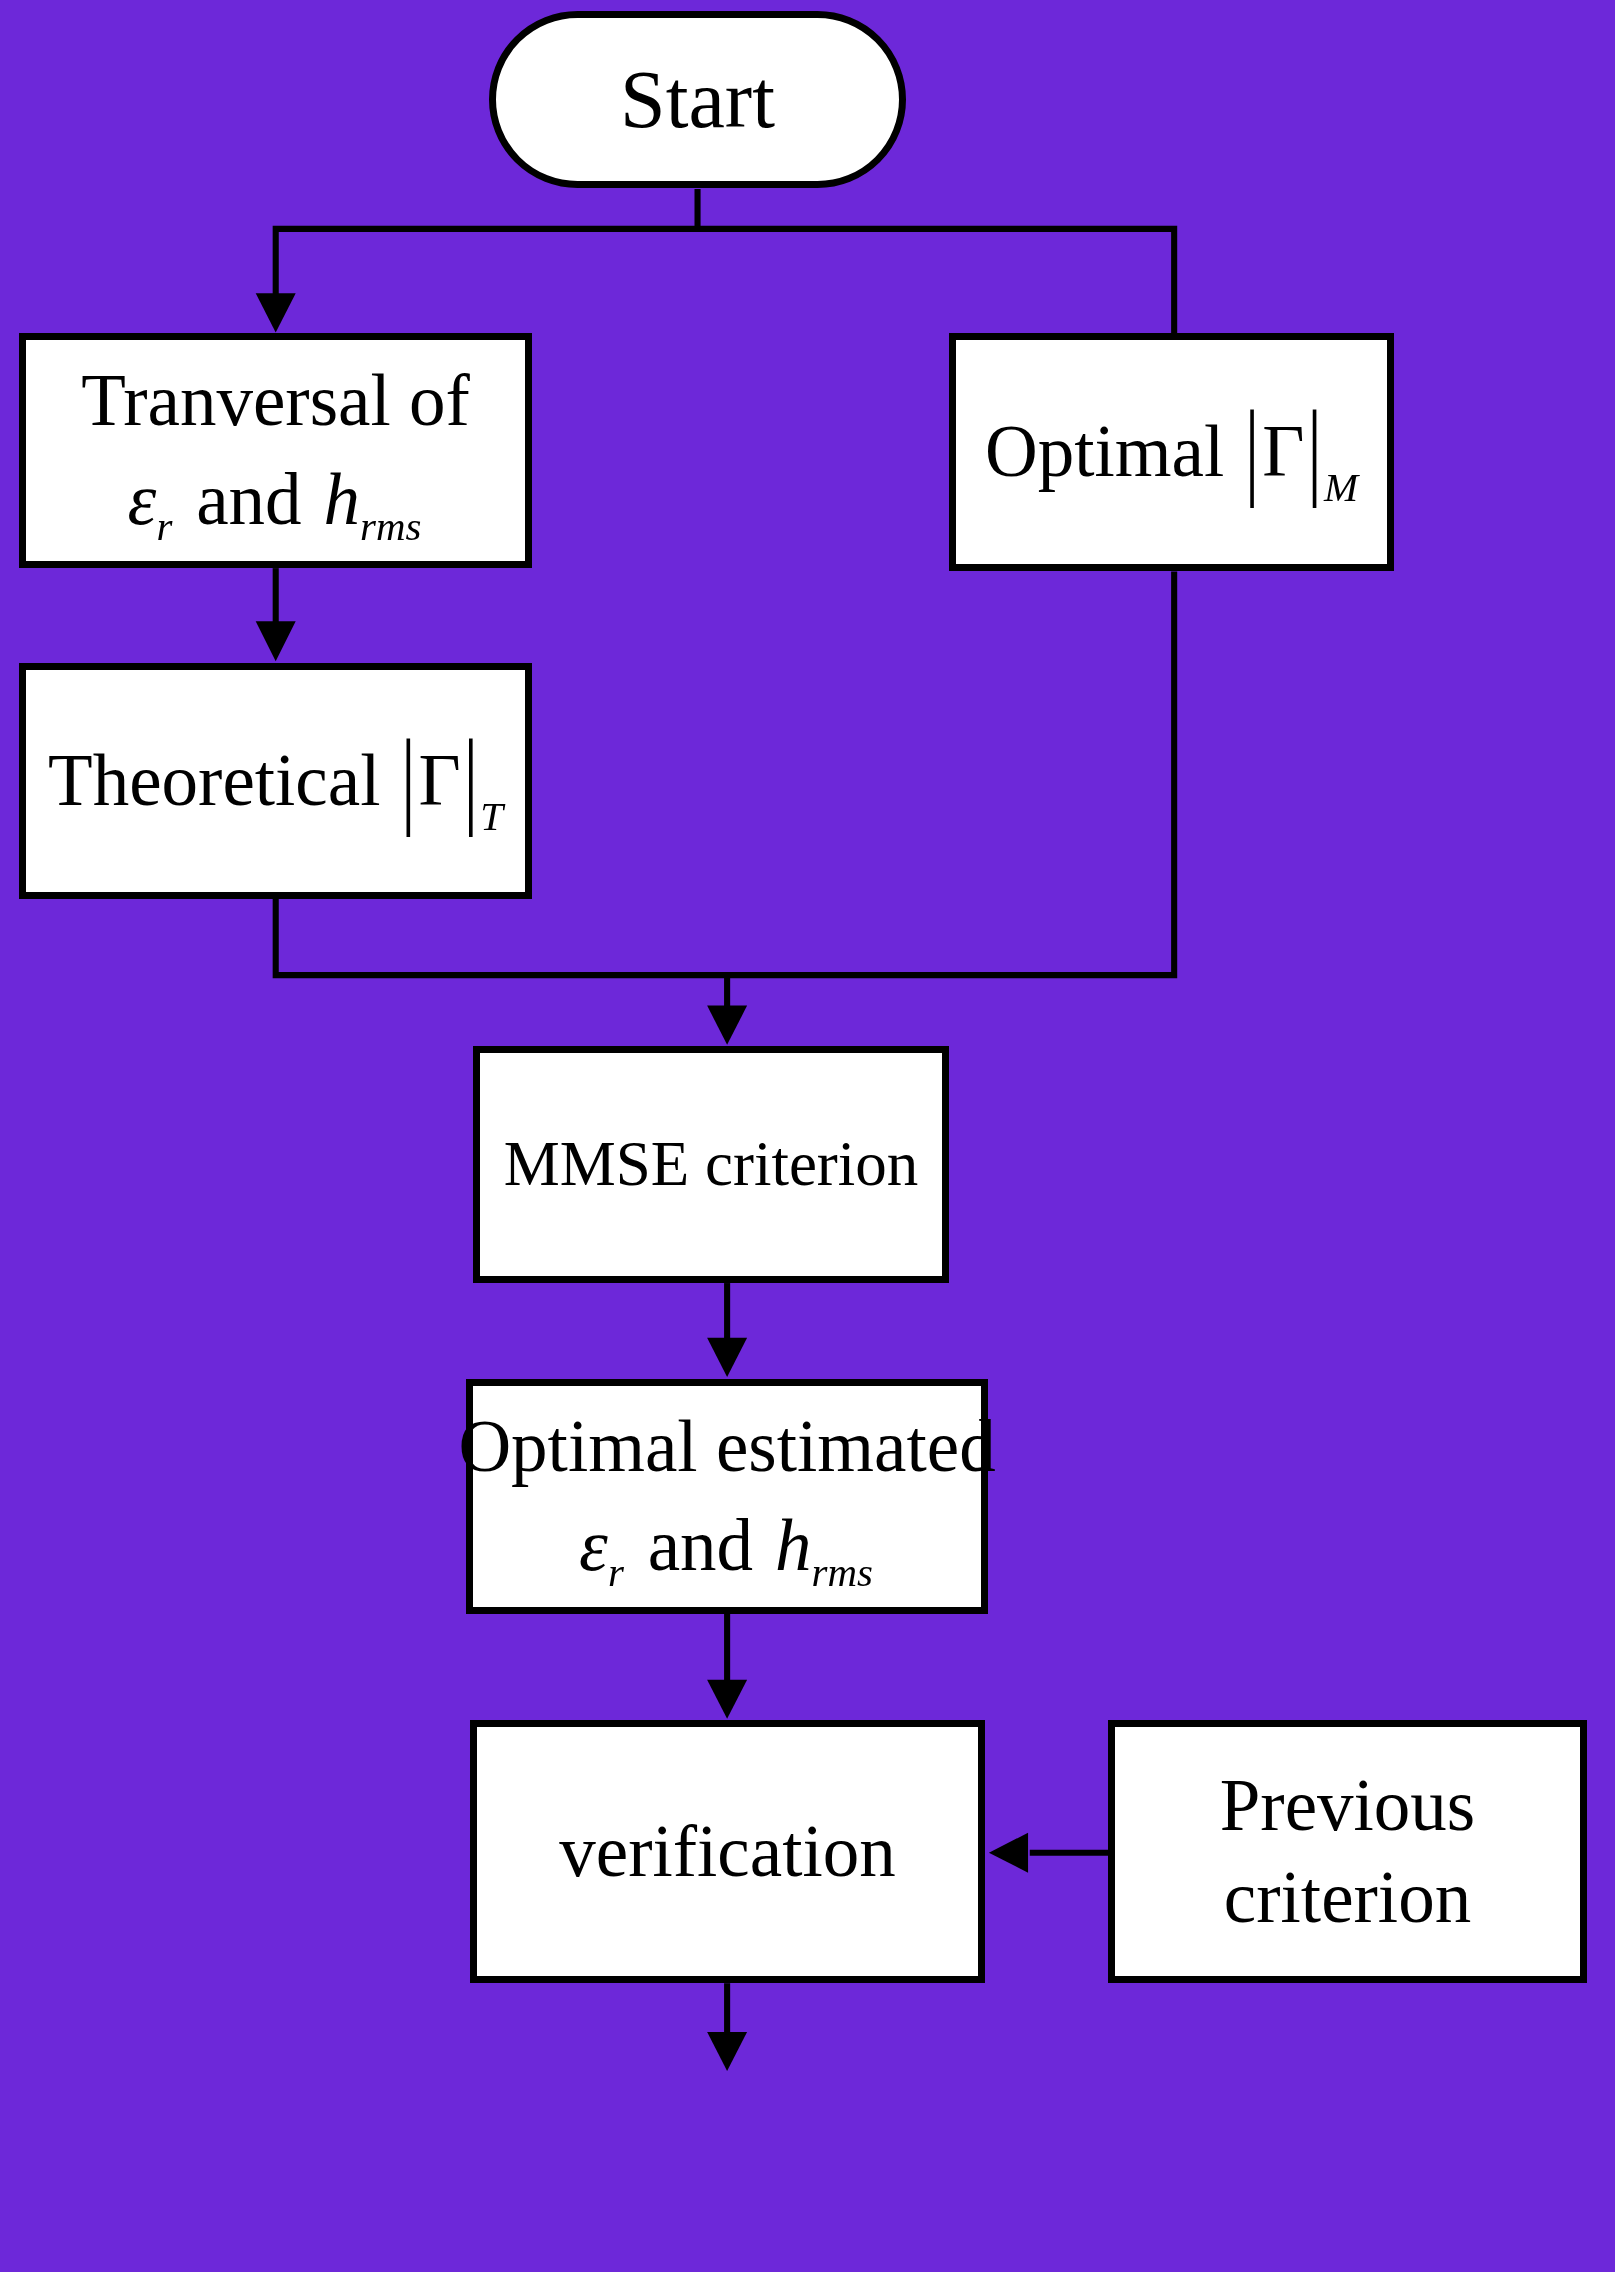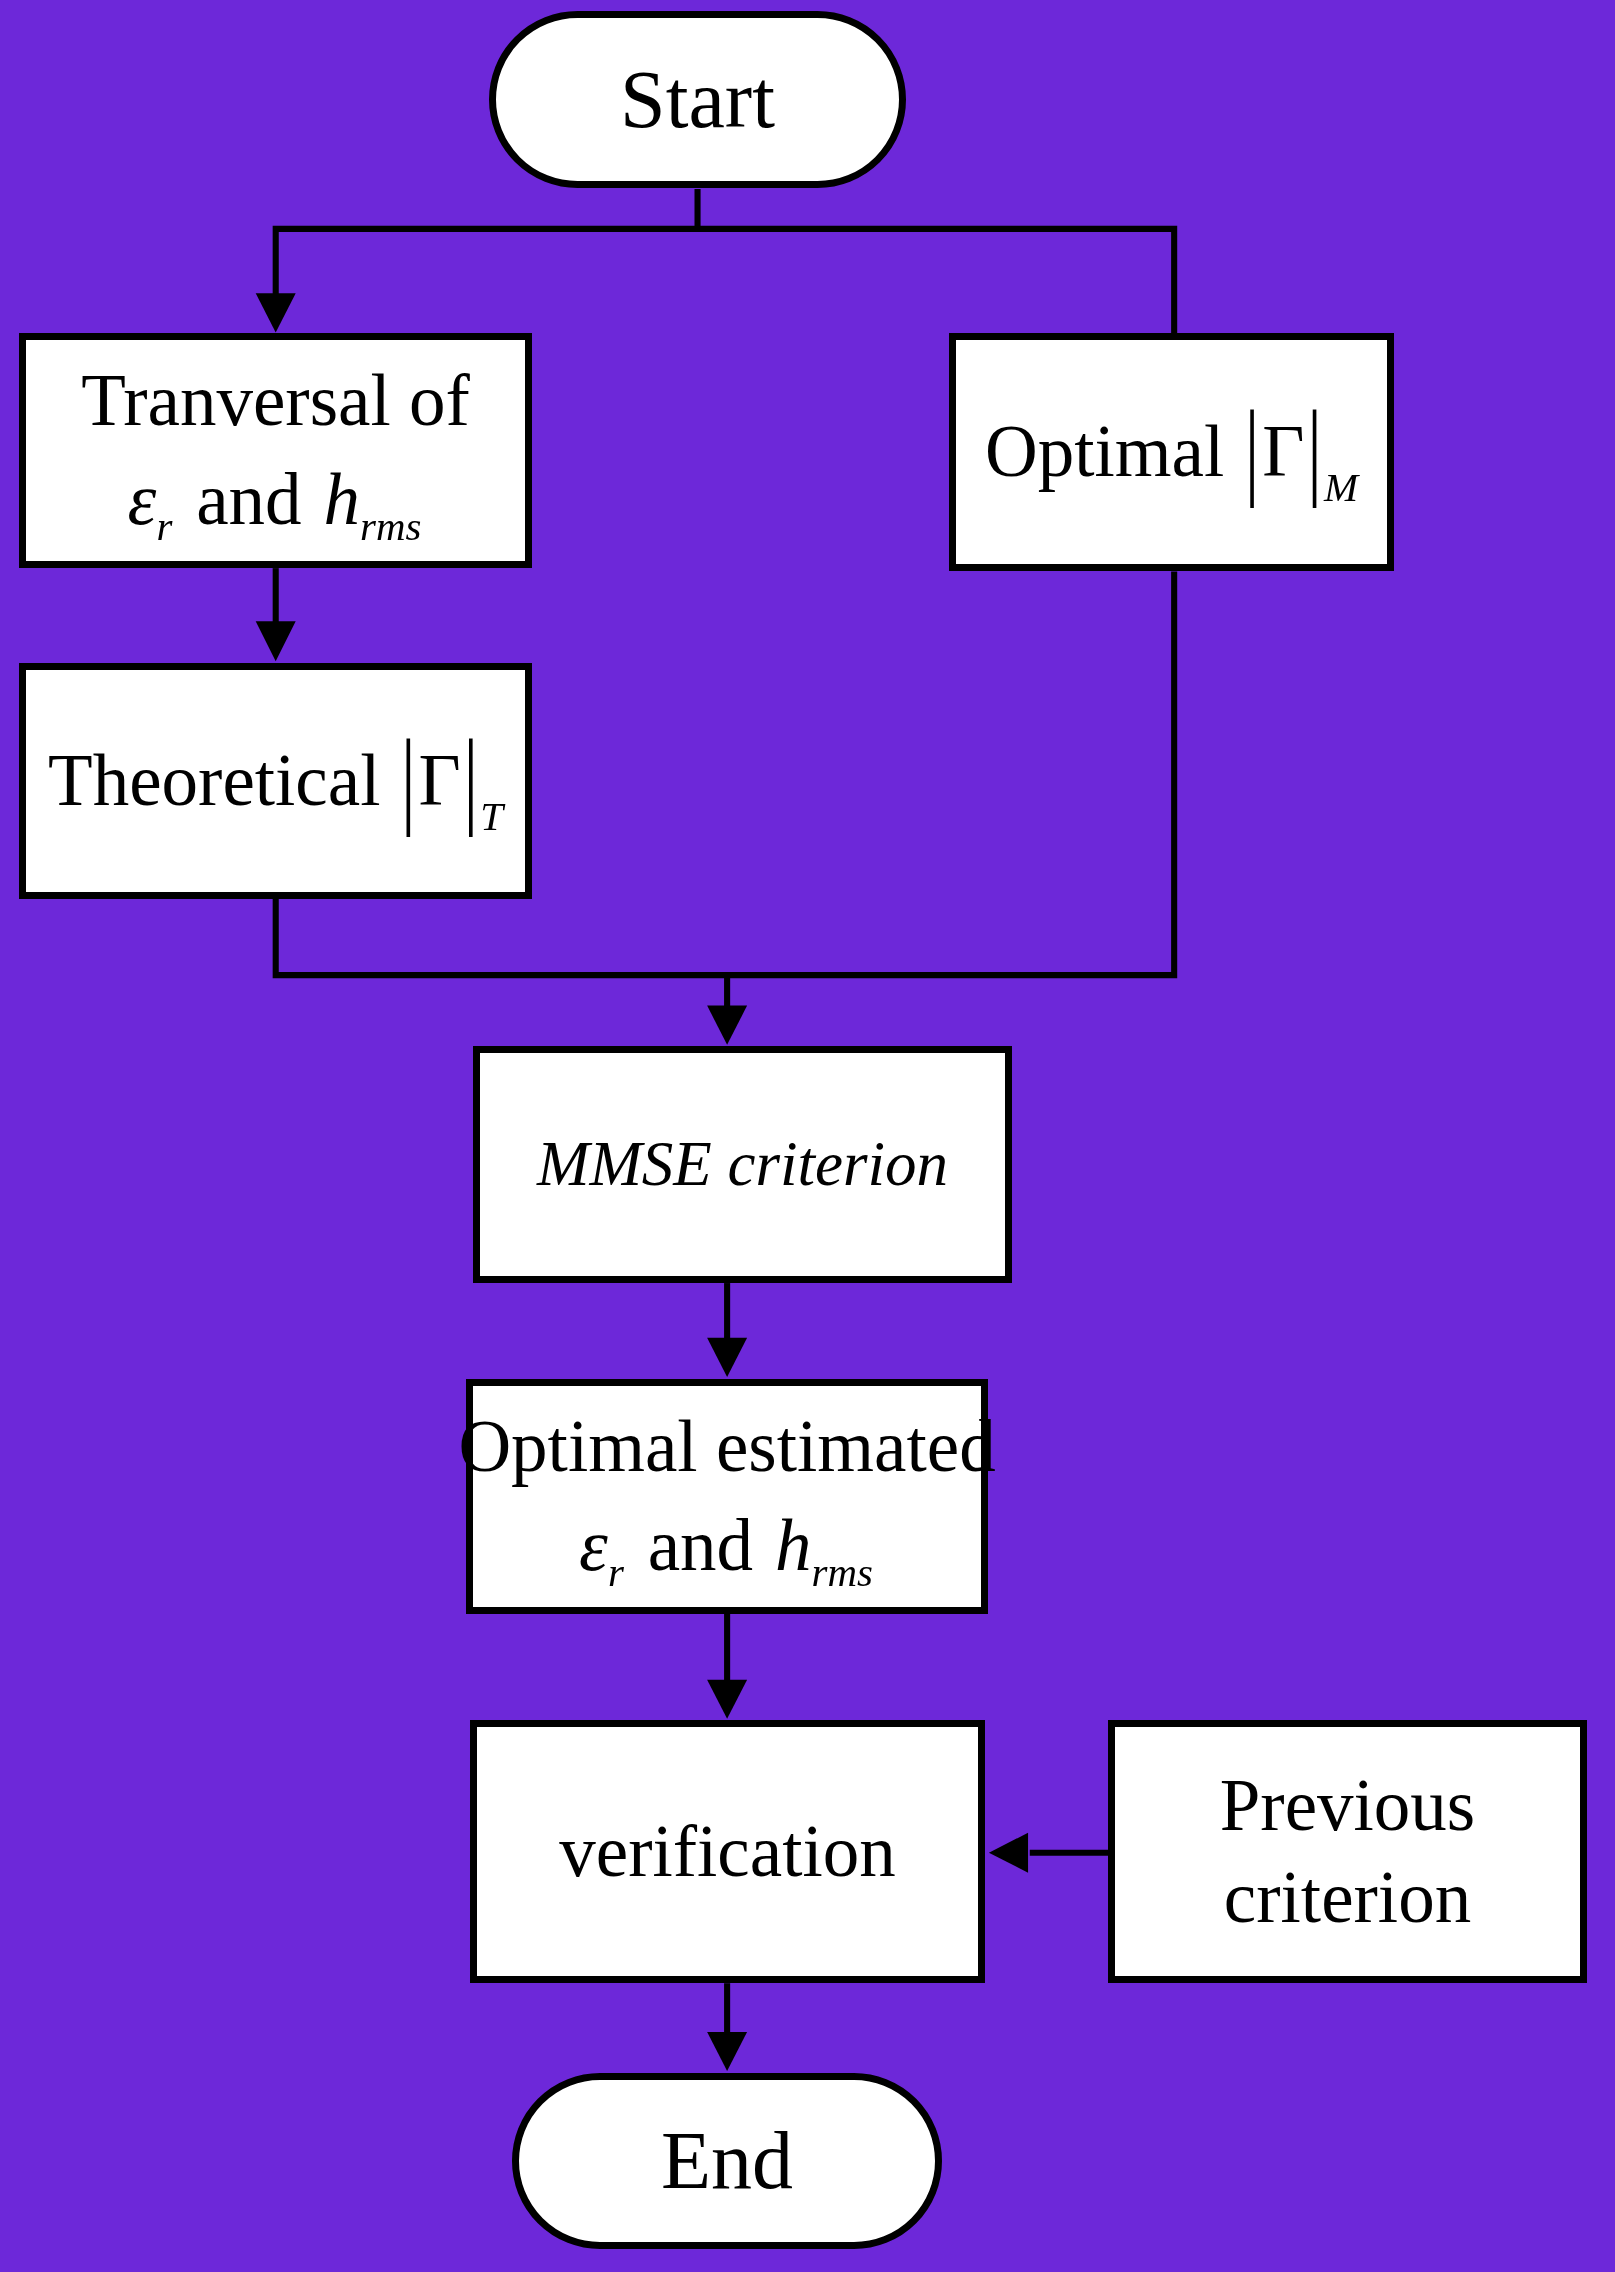--- a/index.html
+++ b/index.html
@@ -83,36 +83,33 @@
   </div>
 
   <div class="node" style="left:949px; top:333px; width:445px; height:238px;">
     <span class="lbl"><span class="prefix">Optimal</span><span class="gbar">|</span><span class="gamma">Γ</span><span class="gbar">|</span><sub class="gsub">M</sub></span>
   </div>
 
   <div class="node" style="left:19px; top:663px; width:513px; height:236px;">
     <span class="lbl"><span class="prefix">Theoretical</span><span class="gbar">|</span><span class="gamma">Γ</span><span class="gbar">|</span><sub class="gsub">T</sub></span>
   </div>
 
-  <div class="node mmse-font" style="left:473px; top:1046px; width:539px; height:237px;font-style:italic;">
+  <div class="node mmse-font" style="left:473px; top:1046px; width:476px; height:237px;">
     <span class="lbl">MMSE criterion</span>
   </div>
 
   <div class="node two-line" style="left:466px; top:1379px; width:522px; height:235px;">
     <span class="lbl">Optimal estimated</span>
     <span class="math-line"><i class="mvar">ε</i><sub class="msub">r</sub><span class="mword">and</span><i class="mvar">h</i><sub class="msub">rms</sub></span>
   </div>
 
   <div class="node stack" style="left:470px; top:1720px; width:515px; height:263px;">
     <span class="lbl">verification</span>
   </div>
 
   <div class="node stack" style="left:1108px; top:1720px; width:479px; height:263px;">
     <span class="lbl">Previous</span>
     <span class="lbl">criterion</span>
   </div>
 
-  <div class="node terminator" style="left:512px; top:2073px; width:430px; height:176px;">
-    <span class="lbl">End</span>
-  </div>
 
 </div>
 
 
 </body></html>

